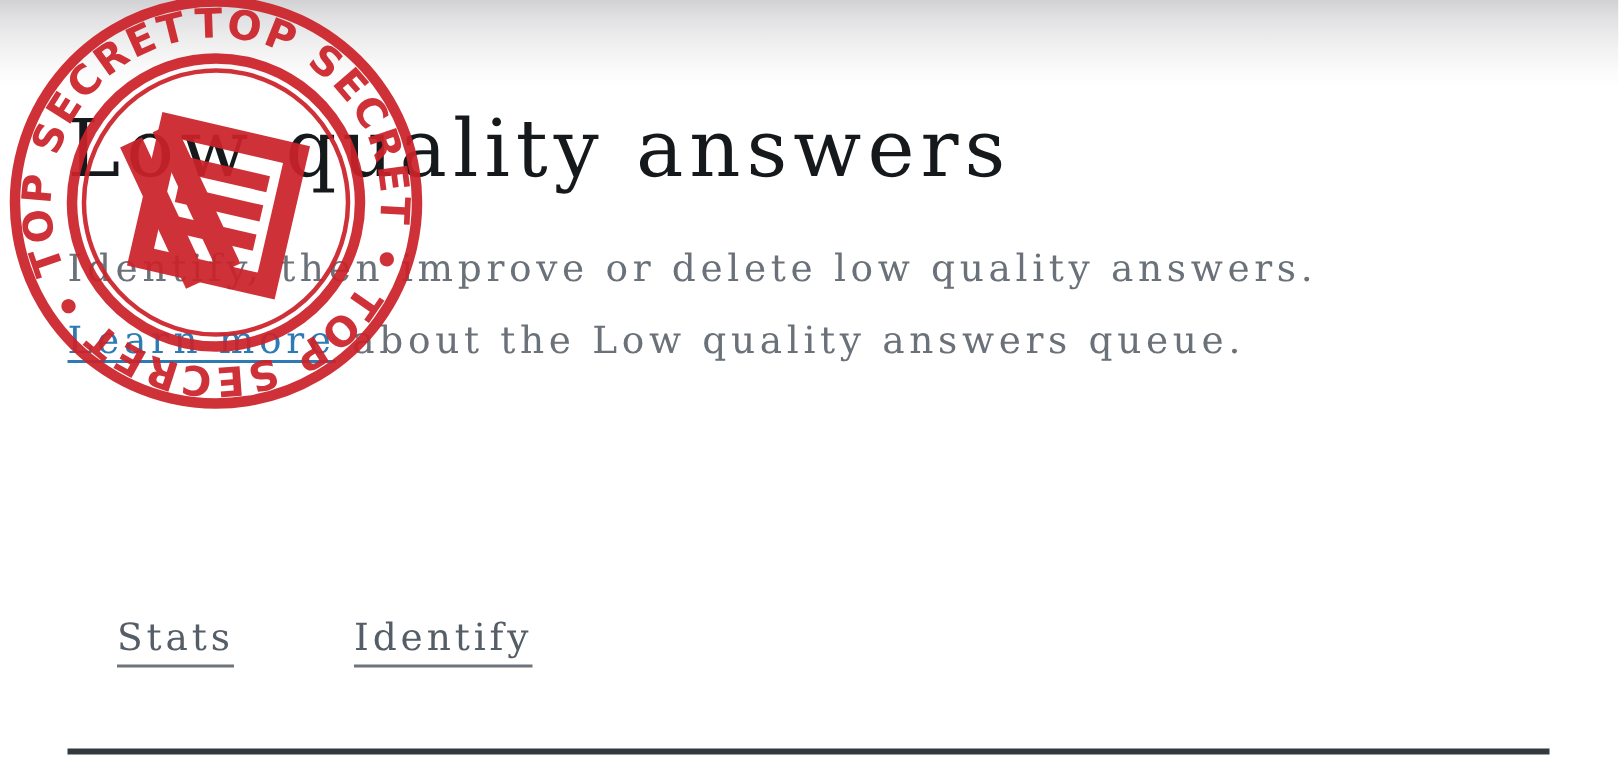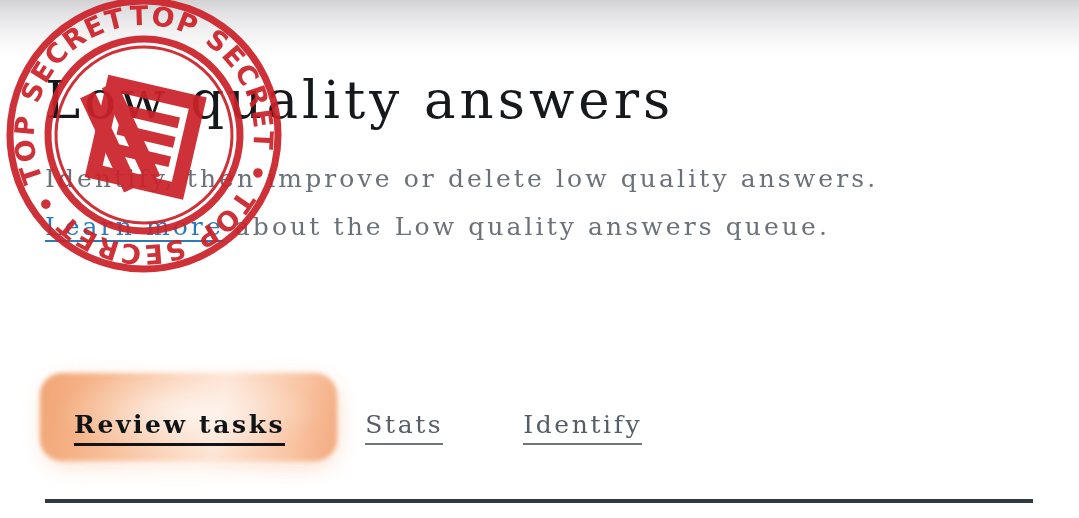--- a/index.html
+++ b/index.html
@@ -187,25 +187,20 @@
 <div class="page">
 
   <h1 class="title">Low quality answers</h1>
 
   <div class="desc">
     <p>Identify, then improve or delete low quality answers.</p>
     <p><a class="learn-link" href="#">Learn more</a><span> about the Low quality answers queue.</span></p>
   </div>
 
   <nav class="tabs">
-    <a href="#" class="tab tab-active">
-      <span class="hl-glow"></span>
-      <span class="hl"></span>
-      <span class="lbl">Review tasks</span>
-    </a>
     <a href="#" class="tab tab-inactive">
       <span class="lbl">Stats</span>
     </a>
     <a href="#" class="tab tab-inactive">
       <span class="lbl">Identify</span>
     </a>
   </nav>
 
   <div class="divider"></div>
 </div>

